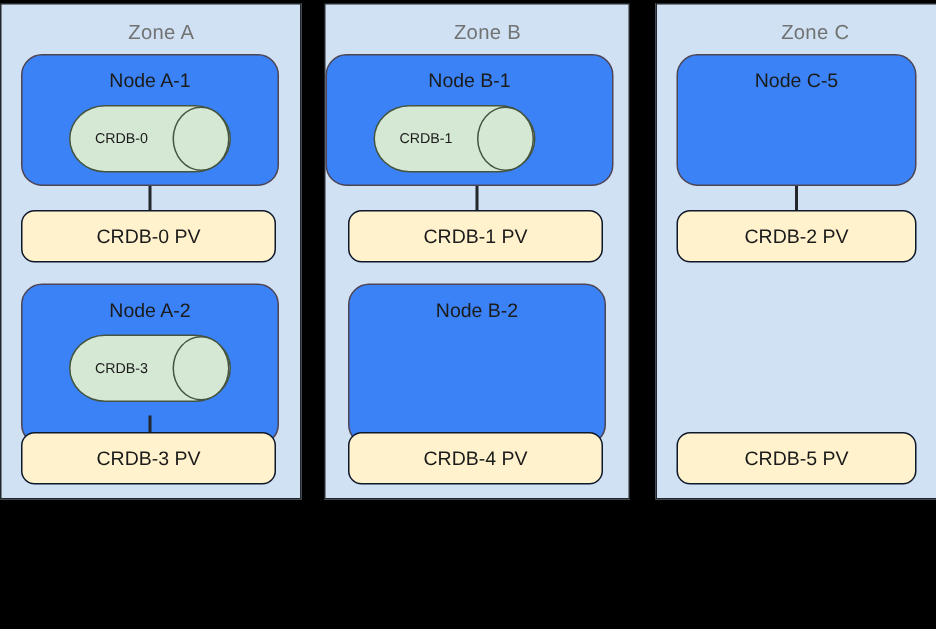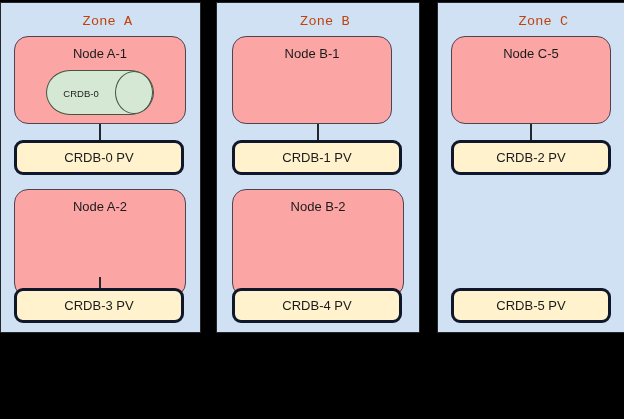--- a/index.html
+++ b/index.html
@@ -35,46 +35,45 @@
   .zone-a { left: 0px;   width: 201px; }
   .zone-b { left: 216px; width: 204px; }
   .zone-c { left: 437px; width: 199px; }
 
   .zone-title {
     position: absolute;
     left: 14px; right: 0;
     top: 11px;
     text-align: center;
     font-size: 13.5px;
-    color: #c2410c;
+    color: #737373;
     letter-spacing: 0.2px;
-    font-family: Liberation Mono, monospace;
   }
 
   
   .node {
     position: absolute;
-    background: #fca5a5;
+    background: #3b82f6;
     border: 1px solid #4d4454;
     border-radius: 14px;
     box-sizing: border-box;
   }
   .node-label {
     position: absolute;
     left: 0; right: 0;
     top: 9px;
     text-align: center;
     font-size: 13px;
     color: #1b1b1b;
   }
 
   
   .node-top    { left: 13px; top: 33px;  width: 172px; height: 88px; }
   .node-bottom { left: 13px; top: 186px; width: 172px; height: 108px; }
-  .zone-b .node-top    { left: 15px; width: 160px; }
+  .zone-b .node-top    { left: 0; width: 192px; }
   .zone-b .node-bottom { left: 15px; width: 172px; }
   .zone-c .node-top    { left: 13px; width: 160px; }
 
   
   .cylinder {
     position: absolute;
     left: 31px;
     top: 33px;
     width: 108px;
     height: 45px;
@@ -117,21 +116,21 @@
   .connector {
     position: absolute;
     width: 1.5px;
     background: #23272b;
   }
 
   
   .pv {
     position: absolute;
     background: #fff2cc;
-    border: 3px solid #0f172a;
+    border: 1px solid #0f172a;
     border-radius: 9px;
     box-sizing: border-box;
     display: flex;
     align-items: center;
     justify-content: center;
     font-size: 13px;
     color: #1b1b1b;
   }
   .pv-top    { left: 13px; top: 137px; width: 170px; height: 35px; }
   .pv-bottom { left: 13px; top: 285px; width: 170px; height: 35px; }
@@ -154,30 +153,40 @@
         <div class="cyl-body"></div>
         <div class="cyl-cap"></div>
         <div class="cyl-label">CRDB-0</div>
       </div>
     </div>
     <div class="connector" style="left:98px; top:121px; height:16px;"></div>
     <div class="pv pv-top">CRDB-0 PV</div>
 
     <div class="node node-bottom">
       <div class="node-label">Node A-2</div>
+      <div class="cylinder">
+        <div class="cyl-body"></div>
+        <div class="cyl-cap"></div>
+        <div class="cyl-label">CRDB-3</div>
+      </div>
     </div>
     <div class="connector" style="left:98px; top:274px; height:11px;"></div>
     <div class="pv pv-bottom">CRDB-3 PV</div>
   </div>
 
   <div class="zone zone-b">
     <div class="zone-title">Zone B</div>
 
     <div class="node node-top">
       <div class="node-label">Node B-1</div>
+      <div class="cylinder">
+        <div class="cyl-body"></div>
+        <div class="cyl-cap"></div>
+        <div class="cyl-label">CRDB-1</div>
+      </div>
     </div>
     <div class="connector" style="left:100px; top:121px; height:16px;"></div>
     <div class="pv pv-top">CRDB-1 PV</div>
 
     <div class="node node-bottom">
       <div class="node-label">Node B-2</div>
     </div>
     <div class="pv pv-bottom">CRDB-4 PV</div>
   </div>
 

